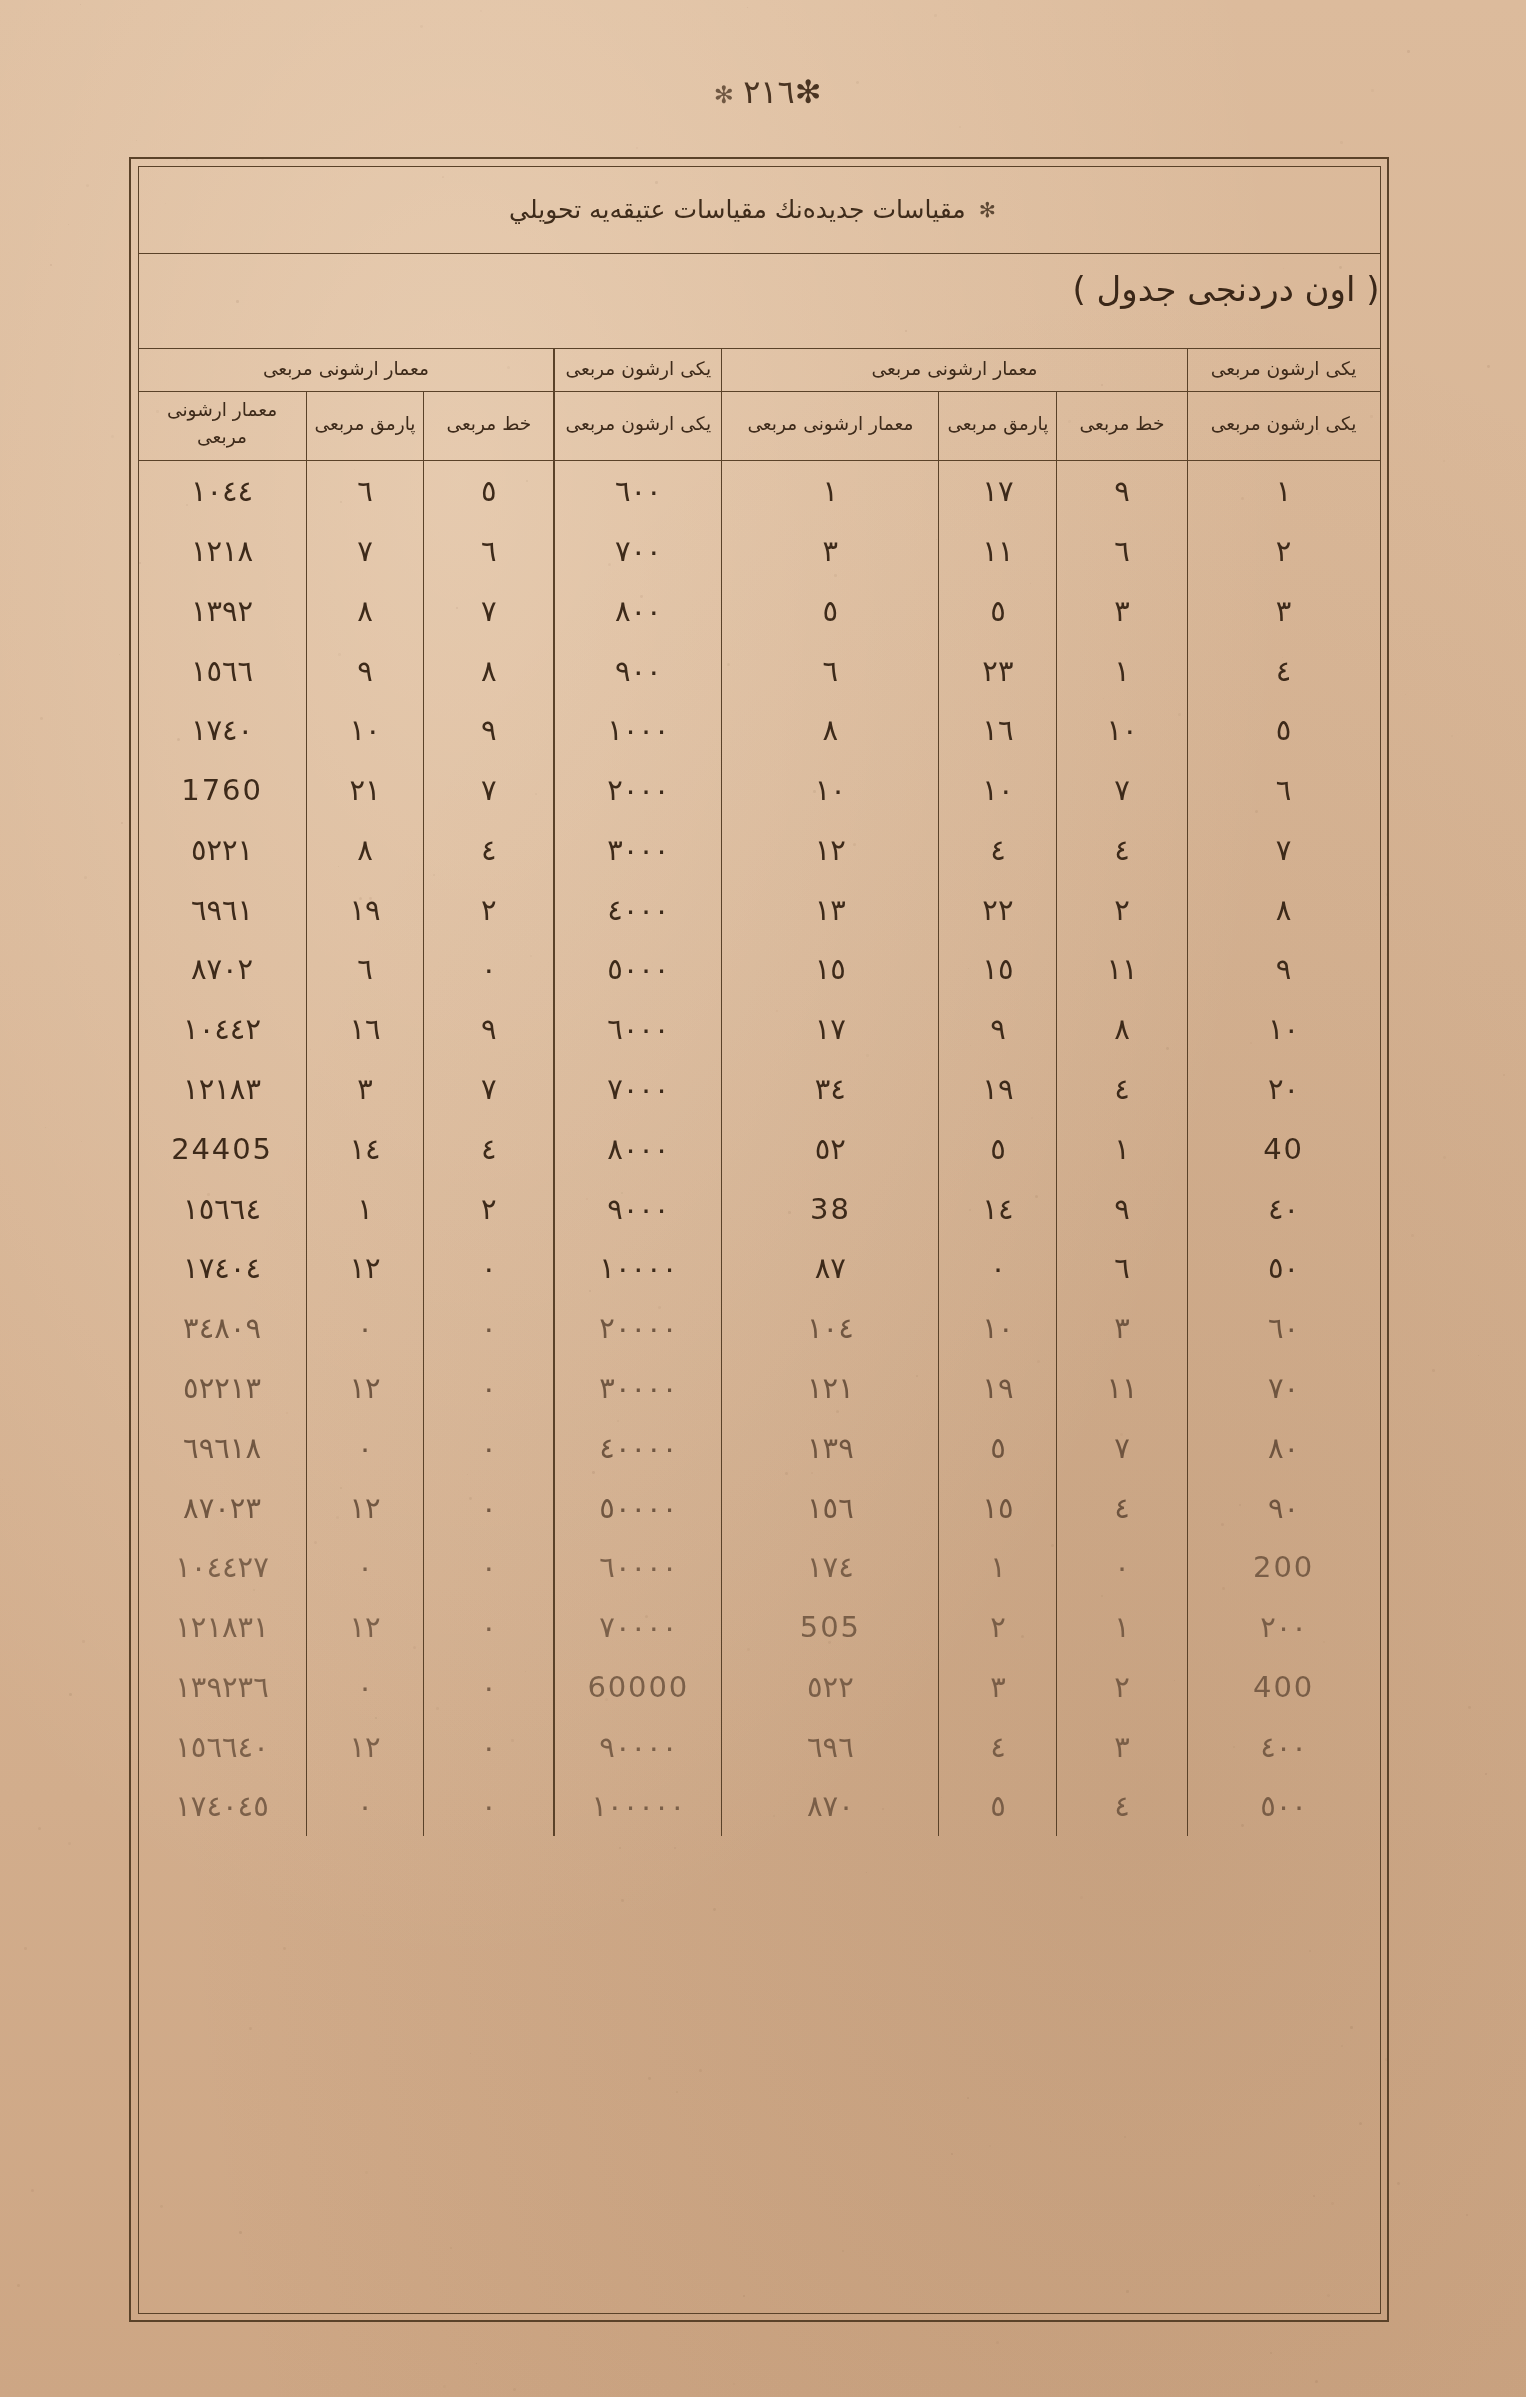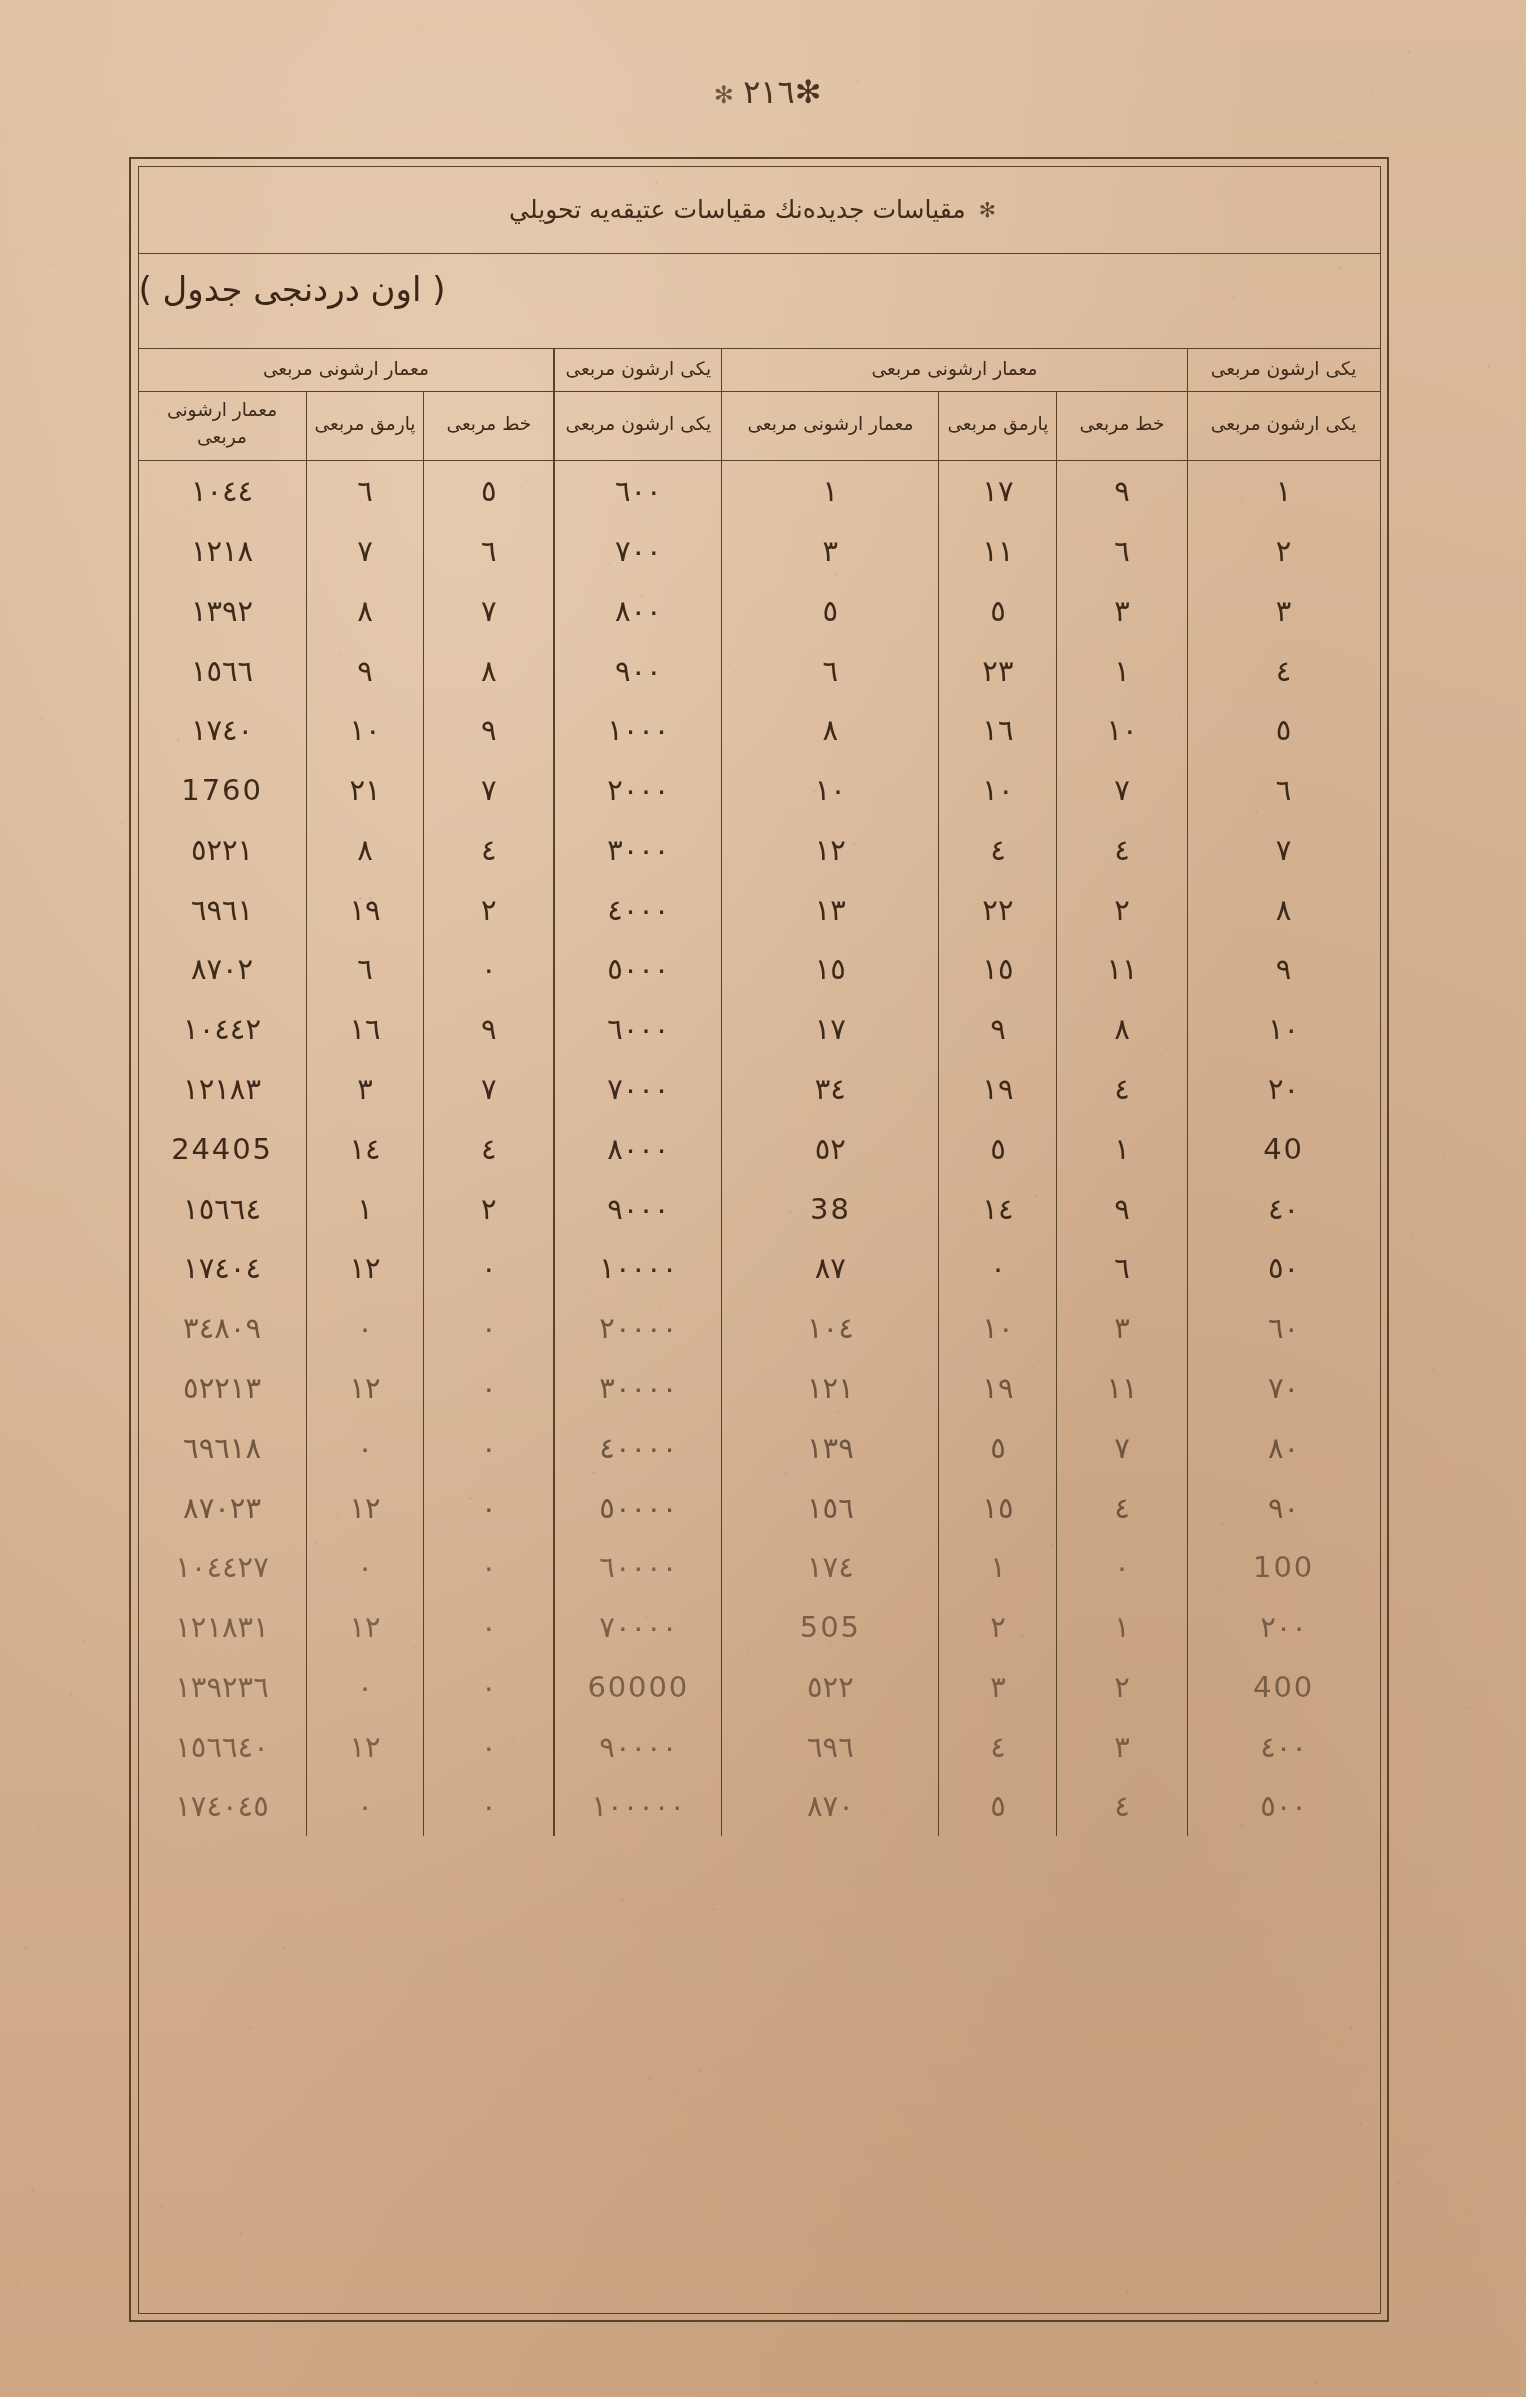--- a/index.html
+++ b/index.html
@@ -53,21 +53,21 @@
     display:flex;align-items:center;justify-content:center;
     font-size:25px;
     color:#3f2c1b;
     letter-spacing:0px;
   }
   .title-bar .star{font-size:20.5px;margin:0 13px;opacity:.8;}
 
   .subtitle-block{
     border-bottom:1.9px solid #5a4229;
     padding:15px 0 18.6px 0;
-    text-align:left;
+    text-align:right;
   }
   .subtitle-main{
     font-size:34px;
     margin-bottom:20.5px;
     color:#3a2718;
   }
   .subtitle-sub{
     font-size:29px;
     color:#3a2718;
   }
@@ -539,21 +539,21 @@
             <td>٩٠</td>
             <td>٤</td>
             <td>١٥</td>
             <td>١٥٦</td>
             <td class="thick-sep">٥٠٠٠٠</td>
             <td>٠</td>
             <td>١٢</td>
             <td>٨٧٠٢٣</td>
           </tr>
           <tr>
-            <td>100</td>
+            <td>200</td>
             <td>٠</td>
             <td>١</td>
             <td>١٧٤</td>
             <td class="thick-sep">٦٠٠٠٠</td>
             <td>٠</td>
             <td>٠</td>
             <td>١٠٤٤٢٧</td>
           </tr>
           <tr>
             <td>٢٠٠</td>

